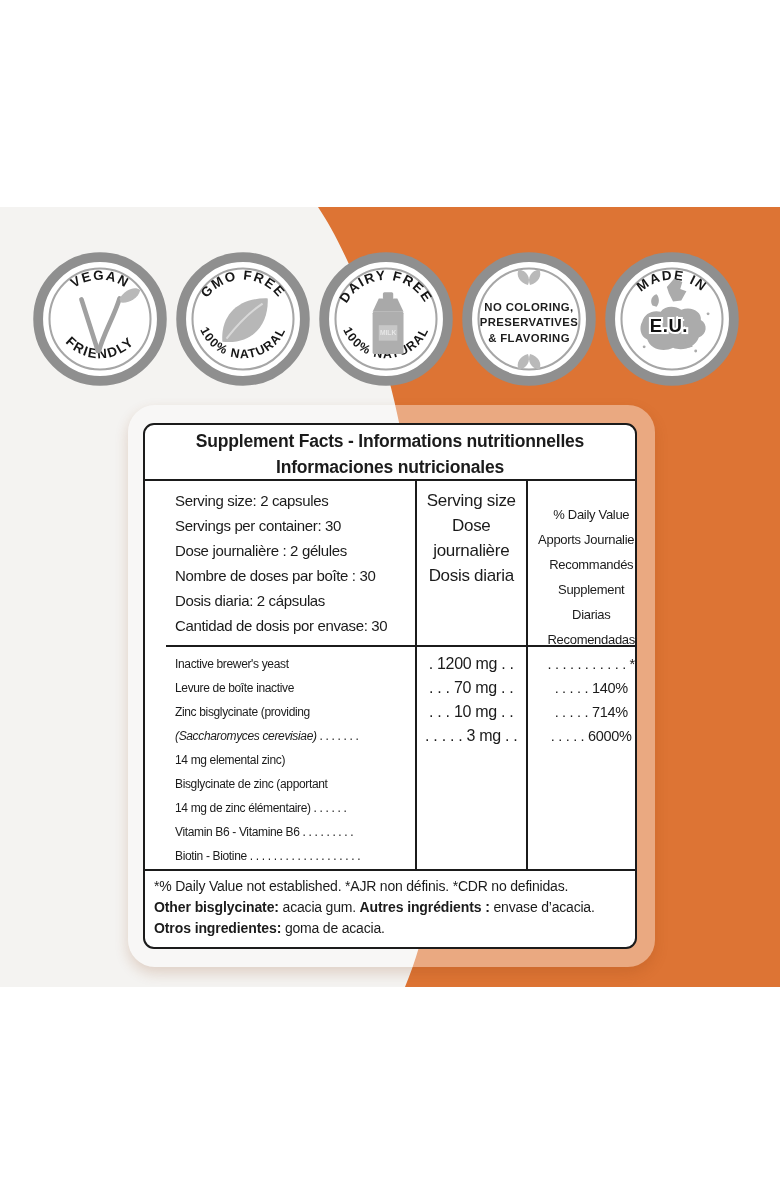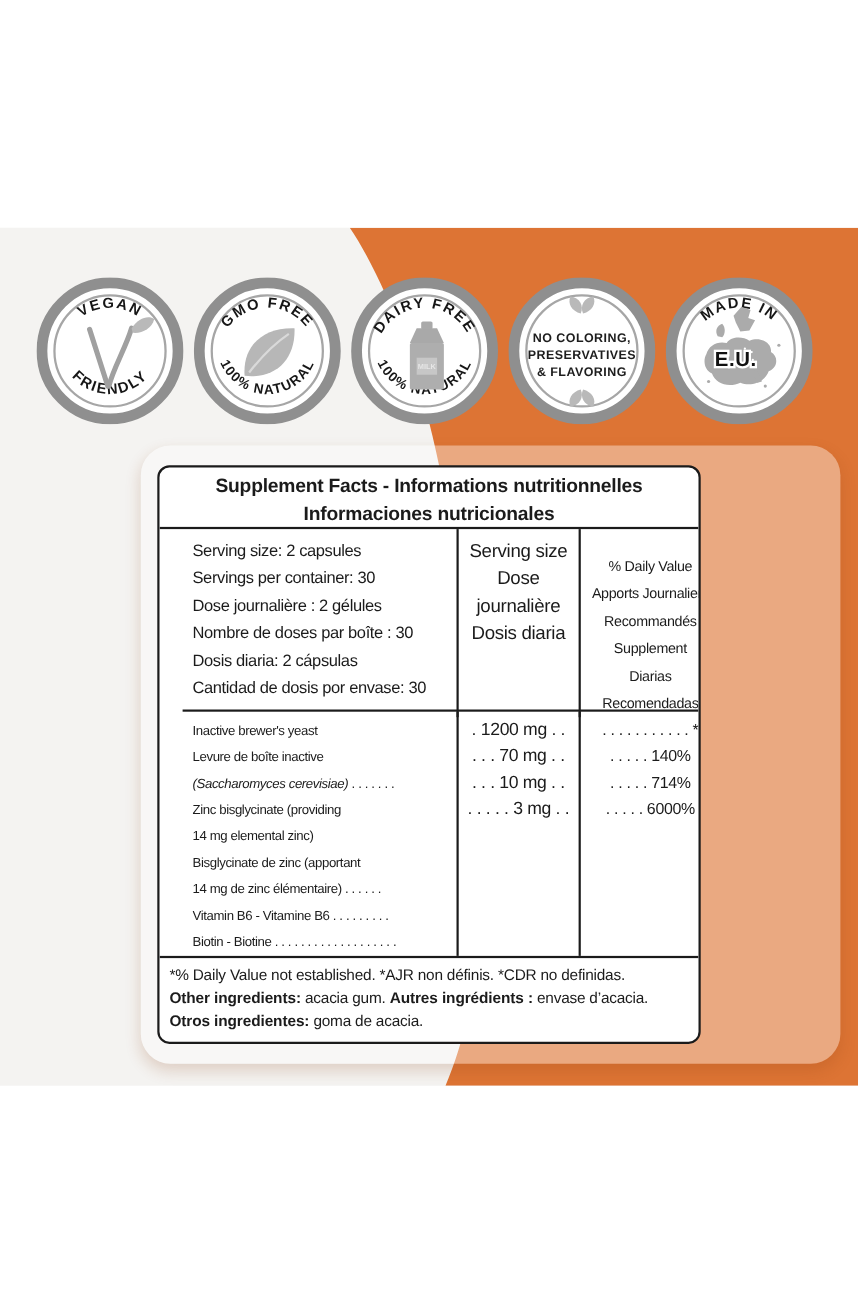--- a/index.html
+++ b/index.html
@@ -17,21 +17,21 @@
   }
   .badge{position:absolute;top:0;width:134px;height:134px;}
   .badge svg{display:block;}
   .arc-label{font-weight:bold;font-size:13px;letter-spacing:1.6px;fill:#161616;}
   .arc-label-sm{font-weight:bold;font-size:12px;letter-spacing:1.2px;fill:#161616;}
   .badge4-line{font-weight:bold;font-size:11px;letter-spacing:.4px;fill:#1d1d1d;}
   .eu-text{font-weight:bold;font-size:18px;letter-spacing:.5px;fill:#111;stroke:#ffffff;stroke-width:4px;paint-order:stroke;}
   .milk-label{font-size:6.5px;fill:#e6e6e6;font-weight:bold;}
 
   .card{
-    position:absolute;left:128px;top:405px;width:636px;height:562px;
+    position:absolute;left:128px;top:405px;width:527px;height:562px;
     background:rgba(255,255,255,0.38);border-radius:27px;
     box-shadow:0 6px 14px rgba(140,65,20,0.20);
   }
   .panel{
     position:absolute;left:15px;top:18px;width:494px;height:526px;
     background:#ffffff;border:2.5px solid #1b1b1b;border-radius:11px;
     box-sizing:border-box;overflow:hidden;
     font-stretch:75%;
   }
   .panel-title{
@@ -216,22 +216,22 @@
         <div class="line">Supplement</div>
         <div class="line">Diarias</div>
         <div class="line">Recomendadas</div>
       </div>
     </div>
 
     <div class="sec sec-ingredients">
       <div class="c1">
         <div class="line"><span class="ital"></span><span>Inactive brewer's yeast</span></div>
         <div class="line"><span class="ital"></span><span>Levure de boîte inactive</span></div>
+        <div class="line"><span class="ital"></span><span>Zinc bisglycinate (providing</span></div>
         <div class="line"><span class="ital">(Saccharomyces cerevisiae)</span><span> . . . . . . .</span></div>
-        <div class="line"><span class="ital"></span><span>Zinc bisglycinate (providing</span></div>
         <div class="line"><span class="ital"></span><span>14 mg elemental zinc)</span></div>
         <div class="line"><span class="ital"></span><span>Bisglycinate de zinc (apportant</span></div>
         <div class="line"><span class="ital"></span><span>14 mg de zinc élémentaire) . . . . . .</span></div>
         <div class="line"><span class="ital"></span><span>Vitamin B6 - Vitamine B6  . . . . . . . . .</span></div>
         <div class="line"><span class="ital"></span><span>Biotin - Biotine  . . . . . . . . . . . . . . . . . . .</span></div>
       </div>
       <div class="c2">
         <div class="line"></div>
         <div class="line"></div>
         <div class="line">. 1200 mg  . .</div>
@@ -250,17 +250,17 @@
         <div class="line"></div>
         <div class="line"></div>
         <div class="line">. . . . . 140%</div>
         <div class="line">. . . . . 714%</div>
         <div class="line">. . . . . 6000%</div>
       </div>
     </div>
 
     <div class="footer">
       <div>*% Daily Value not established. *AJR non définis. *CDR no definidas.</div>
-      <div><b>Other ingredients:</b><span> acacia gum. </span><b>Autres ingrédients :</b><span> envase d’acacia. </span><b>Otros ingredientes:</b><span> goma de acacia.</span></div>
+      <div><b>Other bisglycinate:</b><span> acacia gum. </span><b>Autres ingrédients :</b><span> envase d’acacia. </span><b>Otros ingredientes:</b><span> goma de acacia.</span></div>
     </div>
 
   </div>
 </div>
 
 </body></html>

